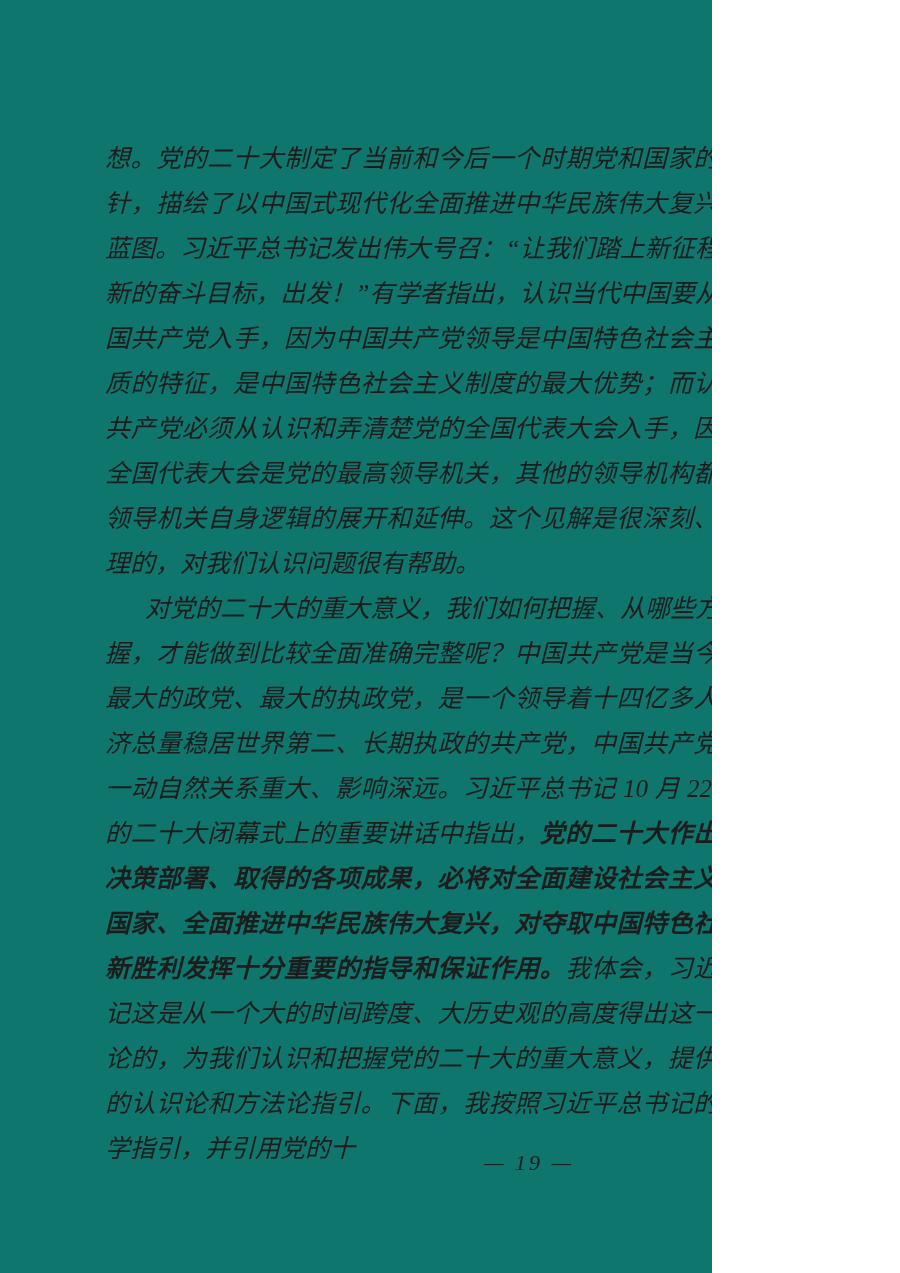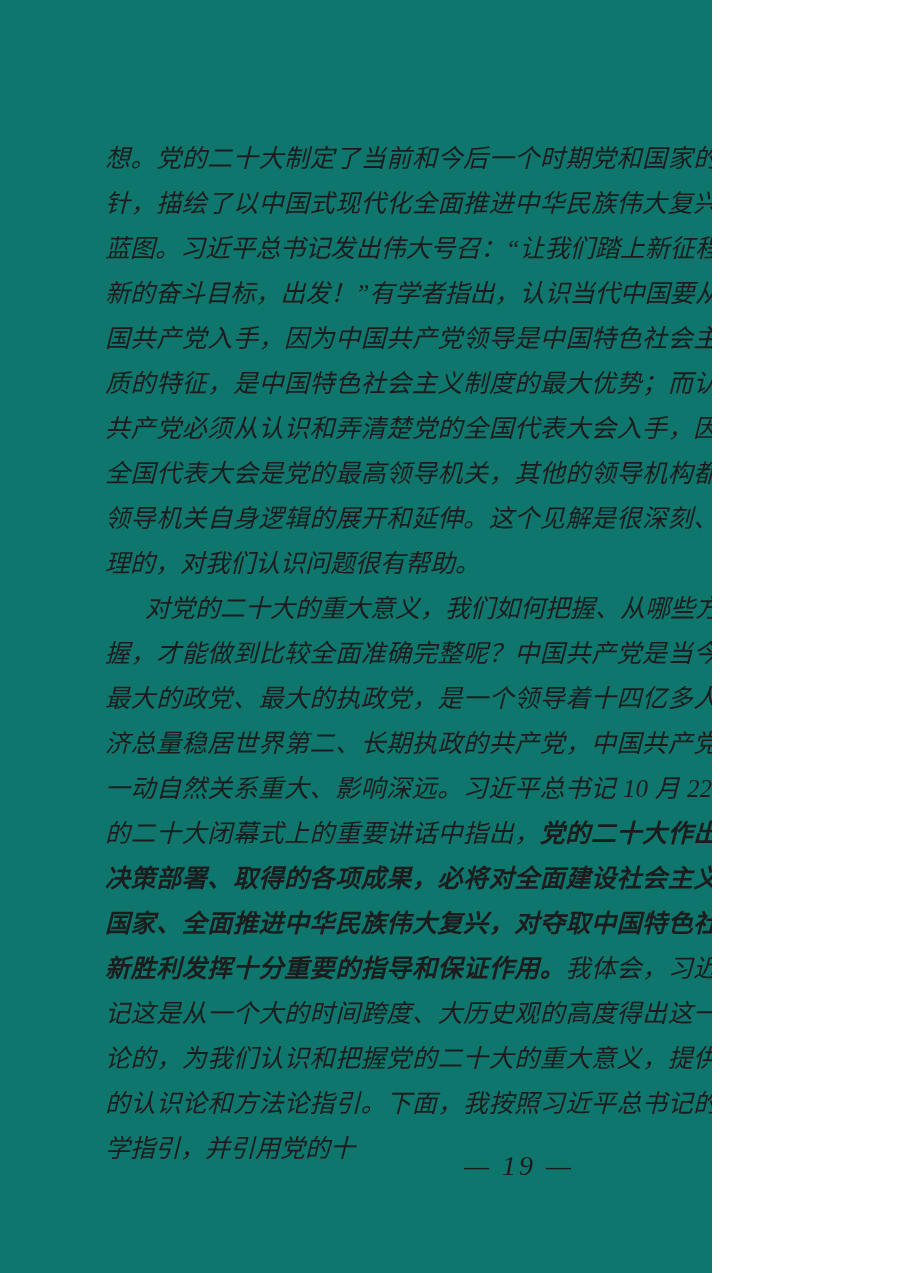--- a/index.html
+++ b/index.html
@@ -38,21 +38,21 @@
     text-indent: 40px;
   }
   .bold-run {
     font-weight: 700;
     margin-top: 24px;
   }
   .page-footer {
     position: absolute;
     top: 1150px;
     right: 138px;
-    font-size: 28px;
+    font-size: 22px;
     letter-spacing: 3px;
     white-space: nowrap;
     color: #1c1c1c;
   }
 </style>
 </head>
 <body>
 
 <div class="page">
 

